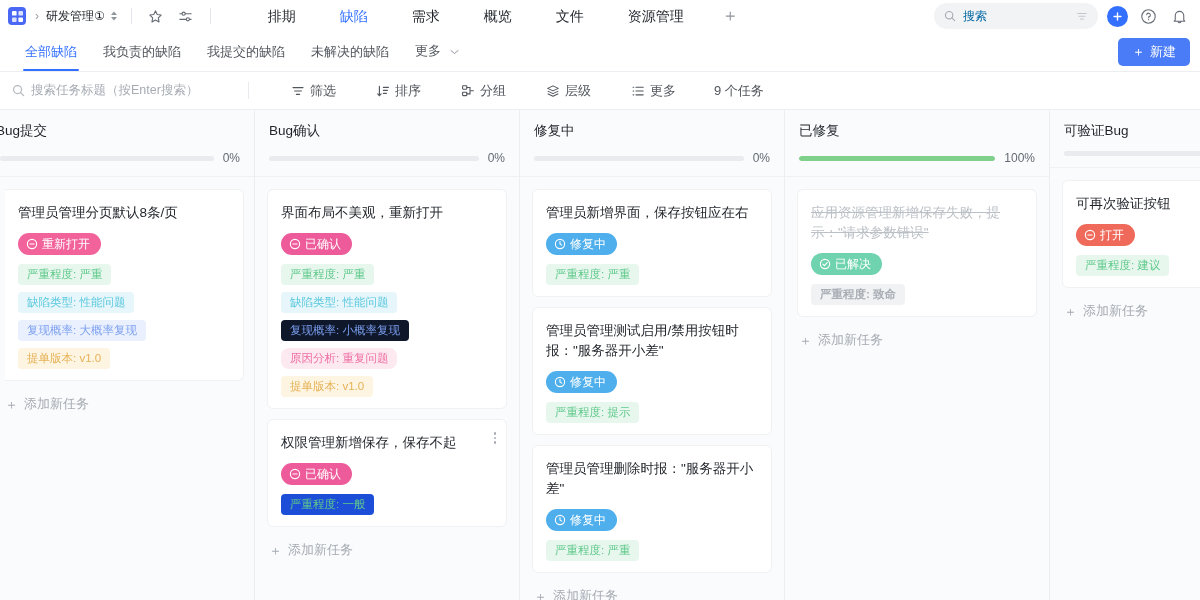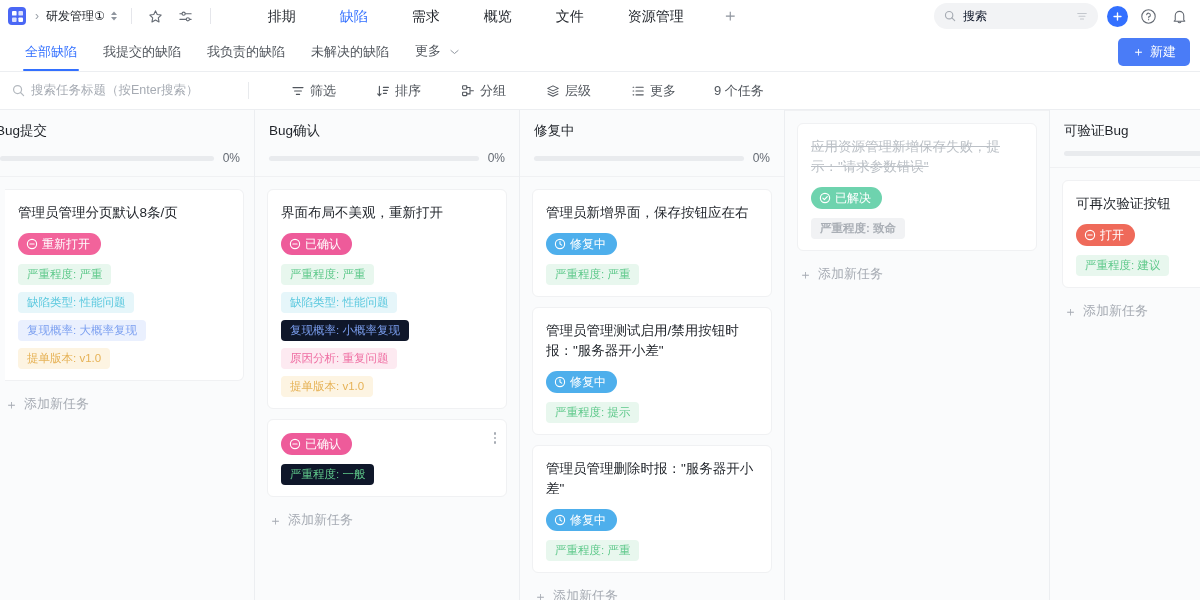--- a/index.html
+++ b/index.html
@@ -73,21 +73,21 @@
   }
   .search-box {
     width: 164px; height: 26px;
     border-radius: 14px;
     background: #f2f3f5;
     display: flex; align-items: center;
     padding: 0 10px;
     gap: 7px;
   }
   .search-box .ph {
-    font-size: 12px; color: #0f172a;
+    font-size: 12px; color: #0369a1;
     flex: 1;
   }
   .round-add {
     width: 21px; height: 21px; border-radius: 50%;
     background: #3370ff;
     display: flex; align-items: center; justify-content: center;
     color: #fff; font-size: 14px; line-height: 1;
   }
 
   
@@ -335,22 +335,22 @@
       <svg width="17" height="17" viewBox="0 0 18 18" fill="none" stroke="#646a73" stroke-width="1.15" stroke-linejoin="round">
           <path d="M4.5 12.7V8.1a4.5 4.5 0 0 1 9 0v4.6l1.1 1.25H3.4Z"></path>
           <path d="M7.5 14.6a1.6 1.6 0 0 0 3 0" stroke-linecap="round"></path>
         </svg>
     </div>
   </div>
 </div>
 
 <div class="subtabs">
   <div class="subtab active">全部缺陷</div>
+  <div class="subtab">我负责的缺陷</div>
   <div class="subtab">我提交的缺陷</div>
-  <div class="subtab">我负责的缺陷</div>
   <div class="subtab">未解决的缺陷</div>
   <div class="subtab">
     <span>更多</span>
     <span class="chev">
       <svg width="9" height="6" viewBox="0 0 10 6" fill="none" stroke="#8f959e" stroke-width="1.1" stroke-linecap="round" stroke-linejoin="round">
           <path d="M1 1.3 L5 4.7 L9 1.3"></path>
         </svg>
     </span>
   </div>
   <button class="btn-new">
@@ -457,37 +457,37 @@
               <svg width="12" height="12" viewBox="0 0 14 14" fill="none" stroke="#fff" stroke-width="1.3" stroke-linecap="round">
                 <circle cx="7" cy="7" r="5.4"></circle>
                 <path d="M4.5 7h5"></path>
               </svg>
             </span>
             <span>已确认</span>
           </div><div class="tags">
             <span class="tag" style="background: rgb(232, 247, 238); color: rgb(95, 201, 139);">严重程度: 严重</span>
             <span class="tag" style="background: rgb(230, 246, 250); color: rgb(90, 200, 222);">缺陷类型: 性能问题</span>
             <span class="tag" style="background: #0f172a; color: rgb(123, 159, 240);">复现概率: 小概率复现</span>
-            <span class="tag" style="background: rgb(253, 234, 241); color: rgb(239, 111, 163);">原因分析: 重复问题</span>
+            <span class="tag" style="background: rgb(253, 234, 241); color: rgb(239, 111, 163); border-radius: 8px;">原因分析: 重复问题</span>
             <span class="tag" style="background: rgb(253, 244, 226); color: rgb(230, 178, 86);">提单版本: v1.0</span>
           </div></div>
-        <div class="card"><div class="card-more">
+        <div class="card"><div class="card-title">权限管理新增保存，保存不起</div><div class="card-more">
             <i></i>
             <i></i>
             <i></i>
           </div><div class="status" style="background: rgb(238, 91, 154);">
             <span style="display: flex;">
               <svg width="12" height="12" viewBox="0 0 14 14" fill="none" stroke="#fff" stroke-width="1.3" stroke-linecap="round">
                 <circle cx="7" cy="7" r="5.4"></circle>
                 <path d="M4.5 7h5"></path>
               </svg>
             </span>
             <span>已确认</span>
           </div><div class="tags">
-            <span class="tag" style="background: #0f172a; color: rgb(95, 201, 139);">严重程度: 一般</span>
+            <span class="tag" style="background: #1d4ed8; color: rgb(95, 201, 139);">严重程度: 一般</span>
           </div></div>
         <div class="add-task">
           <span class="pl">＋</span>
           <span>添加新任务</span>
         </div>
       </div>
     </div>
     <div class="col">
       <div class="col-head">
         <div class="col-title">修复中</div>
@@ -532,20 +532,29 @@
           </div><div class="tags">
             <span class="tag" style="background: rgb(232, 247, 238); color: rgb(95, 201, 139);">严重程度: 严重</span>
           </div></div>
         <div class="add-task">
           <span class="pl">＋</span>
           <span>添加新任务</span>
         </div>
       </div>
     </div>
     <div class="col">
+      <div class="col-head">
+        <div class="col-title">已修复</div>
+        <div class="progress-row">
+          <div class="bar">
+            <i style="width: 100%;"></i>
+          </div>
+          <span class="pct">100%</span>
+        </div>
+      </div>
       <div class="col-body">
         <div class="card done"><div class="card-title">应用资源管理新增保存失败，提示："请求参数错误"</div><div class="status" style="background: rgb(110, 211, 174);">
             <span style="display: flex;">
               <svg width="12" height="12" viewBox="0 0 14 14" fill="none" stroke="#fff" stroke-width="1.35" stroke-linecap="round" stroke-linejoin="round">
                 <circle cx="7" cy="7" r="5.4"></circle>
                 <path d="M4.5 7.1 6.3 8.9 9.6 5.3"></path>
               </svg>
             </span>
             <span>已解决</span>
           </div><div class="tags">

